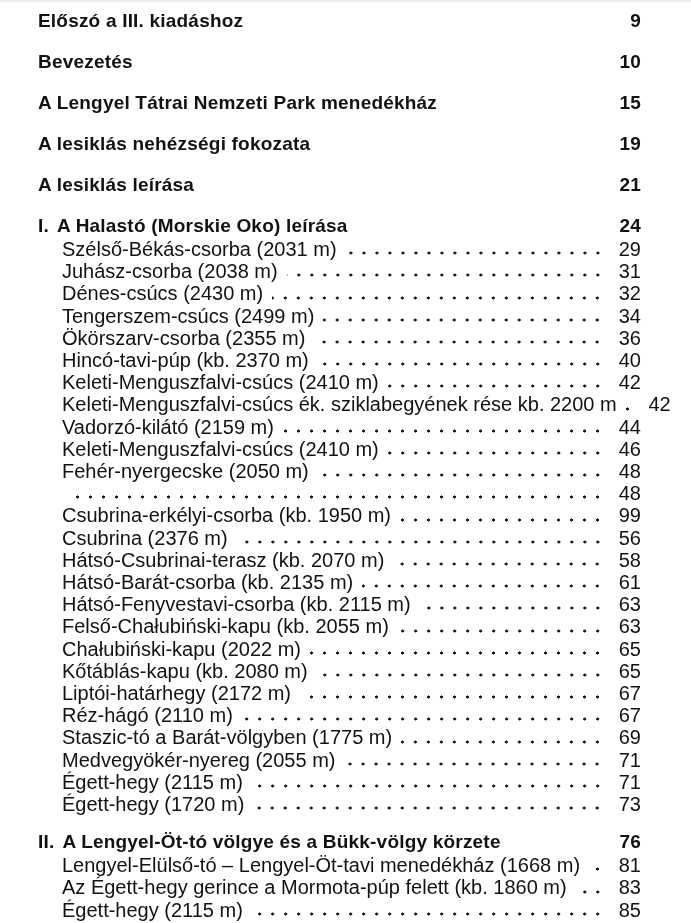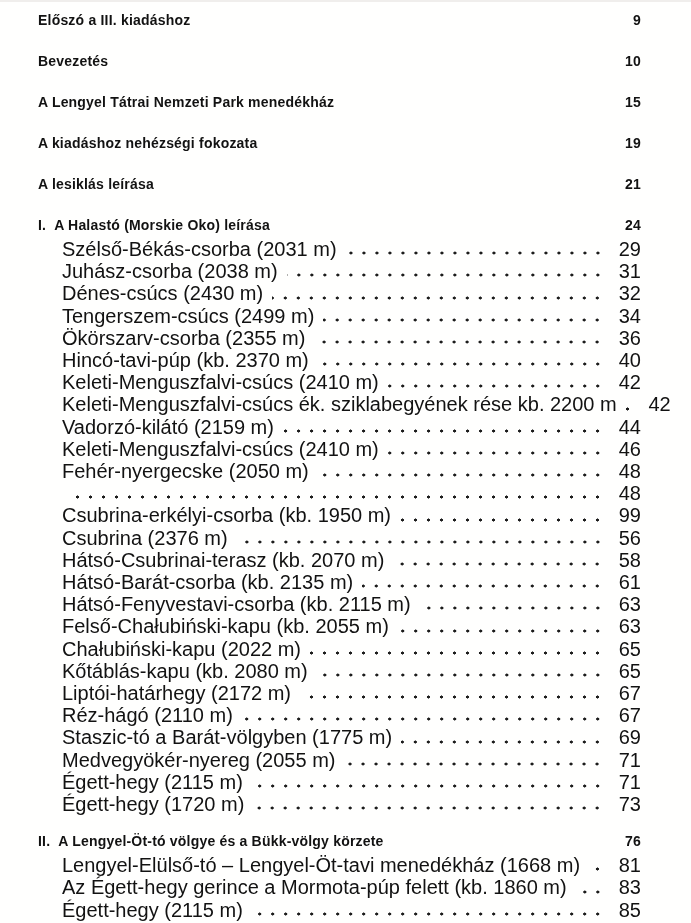--- a/index.html
+++ b/index.html
@@ -11,21 +11,21 @@
     background: #fffffe;
     border-top: 2px solid #f0eeec;
     padding: 7px 50px 0 38px;
     font-family: "Liberation Sans", sans-serif;
     color: #121212;
     overflow: hidden;
   }
   .row { display: flex; align-items: baseline; }
   .chapter {
     font-weight: 700;
-    font-size: 14px;
+    font-size: 19px;
     line-height: 23px;
     letter-spacing: 0.2px;
     margin-bottom: 18px;
   }
   .chapter .c-title { flex: 1; padding-right: 8px; }
   .section { margin-bottom: 0; }
   .section + .section { margin-top: 15px; }
   .section .section-header { margin-bottom: 1px; }
   .s-numeral { margin-right: 8px; }
   .item {
@@ -62,21 +62,21 @@
     <span class="c-title">Bevezetés</span>
     <span class="pnum">10</span>
   </div>
 
   <div class="row chapter">
     <span class="c-title">A Lengyel Tátrai Nemzeti Park menedékház</span>
     <span class="pnum">15</span>
   </div>
 
   <div class="row chapter">
-    <span class="c-title">A kiadáshoz nehézségi fokozata</span>
+    <span class="c-title">A lesiklás nehézségi fokozata</span>
     <span class="pnum">19</span>
   </div>
 
   <div class="row chapter">
     <span class="c-title">A lesiklás leírása</span>
     <span class="pnum">21</span>
   </div>
 <div class="section">
   <div class="row chapter section-header">
     <span class="s-numeral">I.</span>

